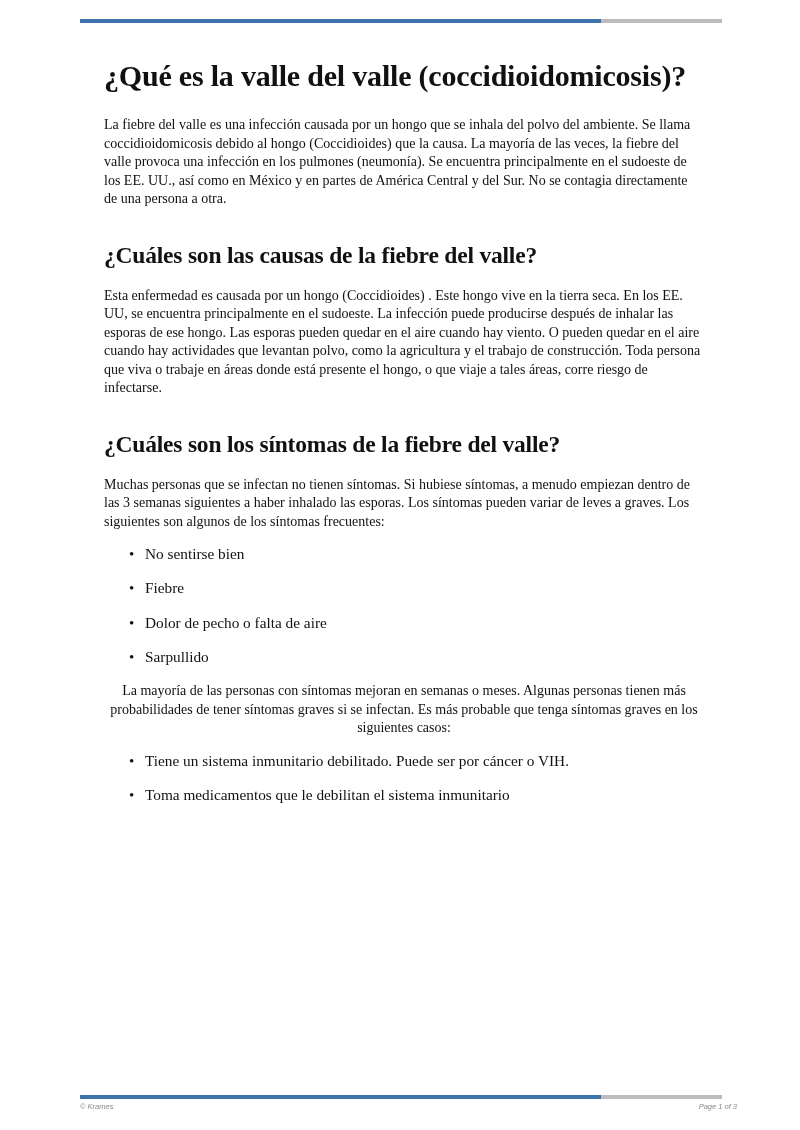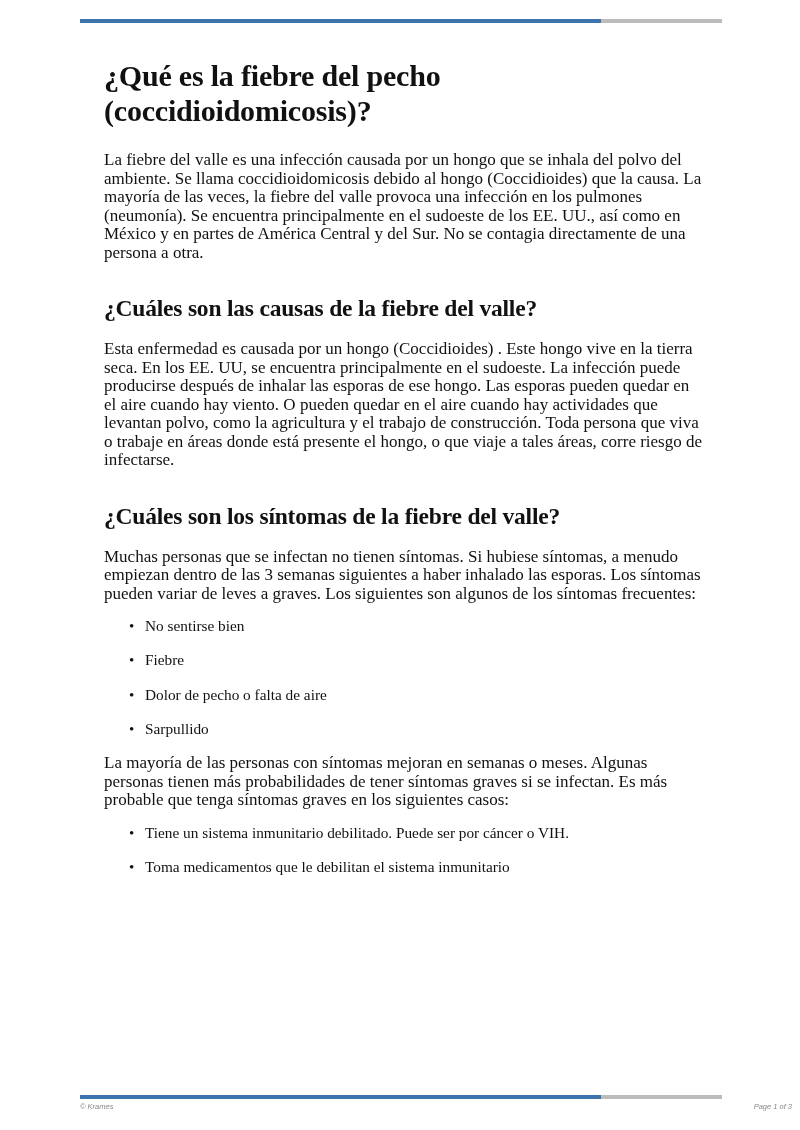--- a/index.html
+++ b/index.html
@@ -6,39 +6,39 @@
     body { width: 800px; height: 1130px; position: relative; overflow: hidden;
            font-family: "Liberation Serif", "DejaVu Serif", serif; color: #111; }
     .bar { position: absolute; left: 80px; width: 642px; height: 4px; display: flex; }
     .bar .blue { width: 521px; height: 100%; background: #3d74ad; }
     .bar .gray { flex: 1; height: 100%; background: #bcbcbc; }
     .bar.top { top: 19px; }
     .bar.bottom { top: 1095px; }
     .content { position: absolute; left: 104px; top: 58px; width: 600px; }
     h1 { font-size: 30px; line-height: 35px; font-weight: bold; margin: 0 0 23px 0; letter-spacing: -0.2px; }
     h2 { font-size: 23.5px; line-height: 28px; font-weight: bold; margin: 32px 0 18px 0; letter-spacing: -0.2px; }
-    p { font-size: 17px; line-height: 18.5px; margin: 0; }
+    p { font-size: 14px; line-height: 18.5px; margin: 0; }
     ul { margin: 14px 0 0 0; padding: 0 0 0 41px; list-style: none; }
     ul li { font-size: 15.3px; line-height: 18.5px; margin: 0 0 15.8px 0; position: relative; }
     ul li::before { content: "\2022"; position: absolute; left: -16px; top: 0; font-size: 15px; }
     ul.sym { margin-bottom: 0; }
-    p.after-list { margin-top: 2px; }
-    .footer { position: absolute; top: 1102px; left: 80px; width: 712px; font-family: "Liberation Sans", "DejaVu Sans", sans-serif;
+    p.after-list { margin-top: 2px; text-align: center; }
+    .footer { position: absolute; top: 1102px; left: 80px; width: 657px; font-family: "Liberation Sans", "DejaVu Sans", sans-serif;
               font-size: 7.5px; font-style: italic; color: #888; display: flex; justify-content: space-between; }
   </style>
 </head>
 <body>
 
 <div class="bar top">
   <div class="blue"></div>
   <div class="gray"></div>
 </div>
 
 <div class="content">
-  <h1>¿Qué es la fiebre del pecho (coccidioidomicosis)?</h1>
+  <h1>¿Qué es la valle del valle (coccidioidomicosis)?</h1>
   <p>La fiebre del valle es una infección causada por un hongo que se inhala del polvo del ambiente. Se llama coccidioidomicosis debido al hongo (Coccidioides) que la causa. La mayoría de las veces, la fiebre del valle provoca una infección en los pulmones (neumonía). Se encuentra principalmente en el sudoeste de los EE. UU., así como en México y en partes de América Central y del Sur. No se contagia directamente de una persona a otra.</p>
 
   <h2>¿Cuáles son las causas de la fiebre del valle?</h2>
   <p>Esta enfermedad es causada por un hongo (Coccidioides) . Este hongo vive en la tierra seca. En los EE. UU, se encuentra principalmente en el sudoeste. La infección puede producirse después de inhalar las esporas de ese hongo. Las esporas pueden quedar en el aire cuando hay viento. O pueden quedar en el aire cuando hay actividades que levantan polvo, como la agricultura y el trabajo de construcción. Toda persona que viva o trabaje en áreas donde está presente el hongo, o que viaje a tales áreas, corre riesgo de infectarse.</p>
 
   <h2>¿Cuáles son los síntomas de la fiebre del valle?</h2>
   <p>Muchas personas que se infectan no tienen síntomas. Si hubiese síntomas, a menudo empiezan dentro de las 3 semanas siguientes a haber inhalado las esporas. Los síntomas pueden variar de leves a graves. Los siguientes son algunos de los síntomas frecuentes:</p>
   <ul class="sym">
     <li>No sentirse bien</li>
     <li>Fiebre</li>

